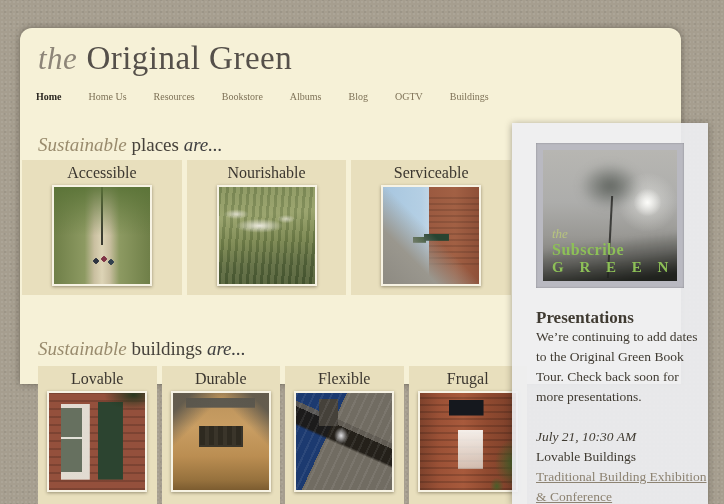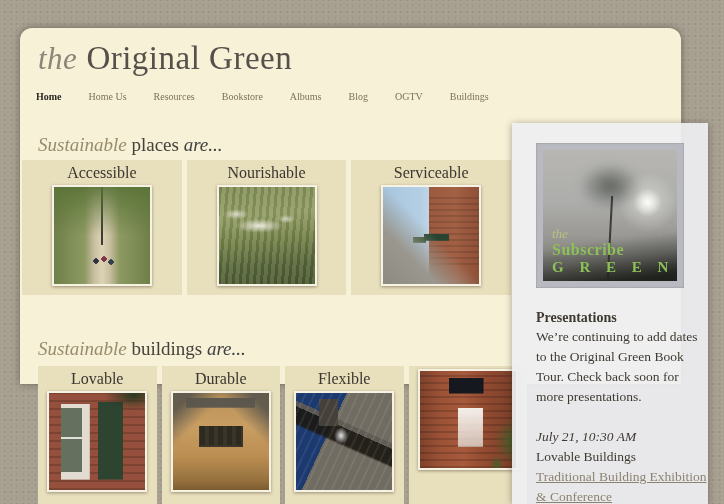--- a/index.html
+++ b/index.html
@@ -162,21 +162,21 @@
   .cover-ground{ position:absolute; left:-12px; bottom:-20px; width:165px; height:62px;
     background:linear-gradient(to top, rgba(28,30,26,.95) 30%, rgba(50,52,48,.45) 68%, rgba(50,52,48,0));
     transform:rotate(-8deg); filter:blur(2px); }
   .cover-title{ position:absolute; left:9px; bottom:4px; }
   .cover-the{ font-style:italic; color:#b7c47e; font-size:13px; line-height:14px; }
   .cover-original{ font-weight:bold; color:#8dc057; font-size:16px; line-height:17px; letter-spacing:.5px; }
   .cover-green{ font-weight:bold; color:#8dc057; font-size:15px; line-height:19px; letter-spacing:6px; white-space:nowrap; }
 
   .presentations{ position:absolute; left:24px; top:186px; width:172px;
     font-size:13.5px; line-height:20px; color:#3f3a31; }
-  .pres-title{ font-weight:bold; font-size:14px; line-height:18px; }
+  .pres-title{ font-weight:bold; font-size:17px; line-height:18px; }
   .pres-intro{ margin-bottom:20px; }
   .event-date{ font-style:italic; }
   .event-link{ color:#8d8372; text-decoration:underline; display:block; cursor:pointer; }
 </style>
 </head>
 <body>
 
 <div class="page">
 
   <div class="logo"><span class="logo-the">the</span><span>Original Green</span></div>
@@ -218,20 +218,21 @@
     </div>
     <div class="card">
       <div class="card-label">Durable</div>
       <div class="photo ph-durable"></div>
     </div>
     <div class="card">
       <div class="card-label">Flexible</div>
       <div class="photo ph-flexible"></div>
     </div>
     <div class="card">
+      <div class="card-label">Frugal</div>
       <div class="photo ph-frugal"></div>
     </div>
   </div>
 
 </div>
 
 <div class="sidebar">
 
   <div class="book-cover">
     <div class="cover-photo">

